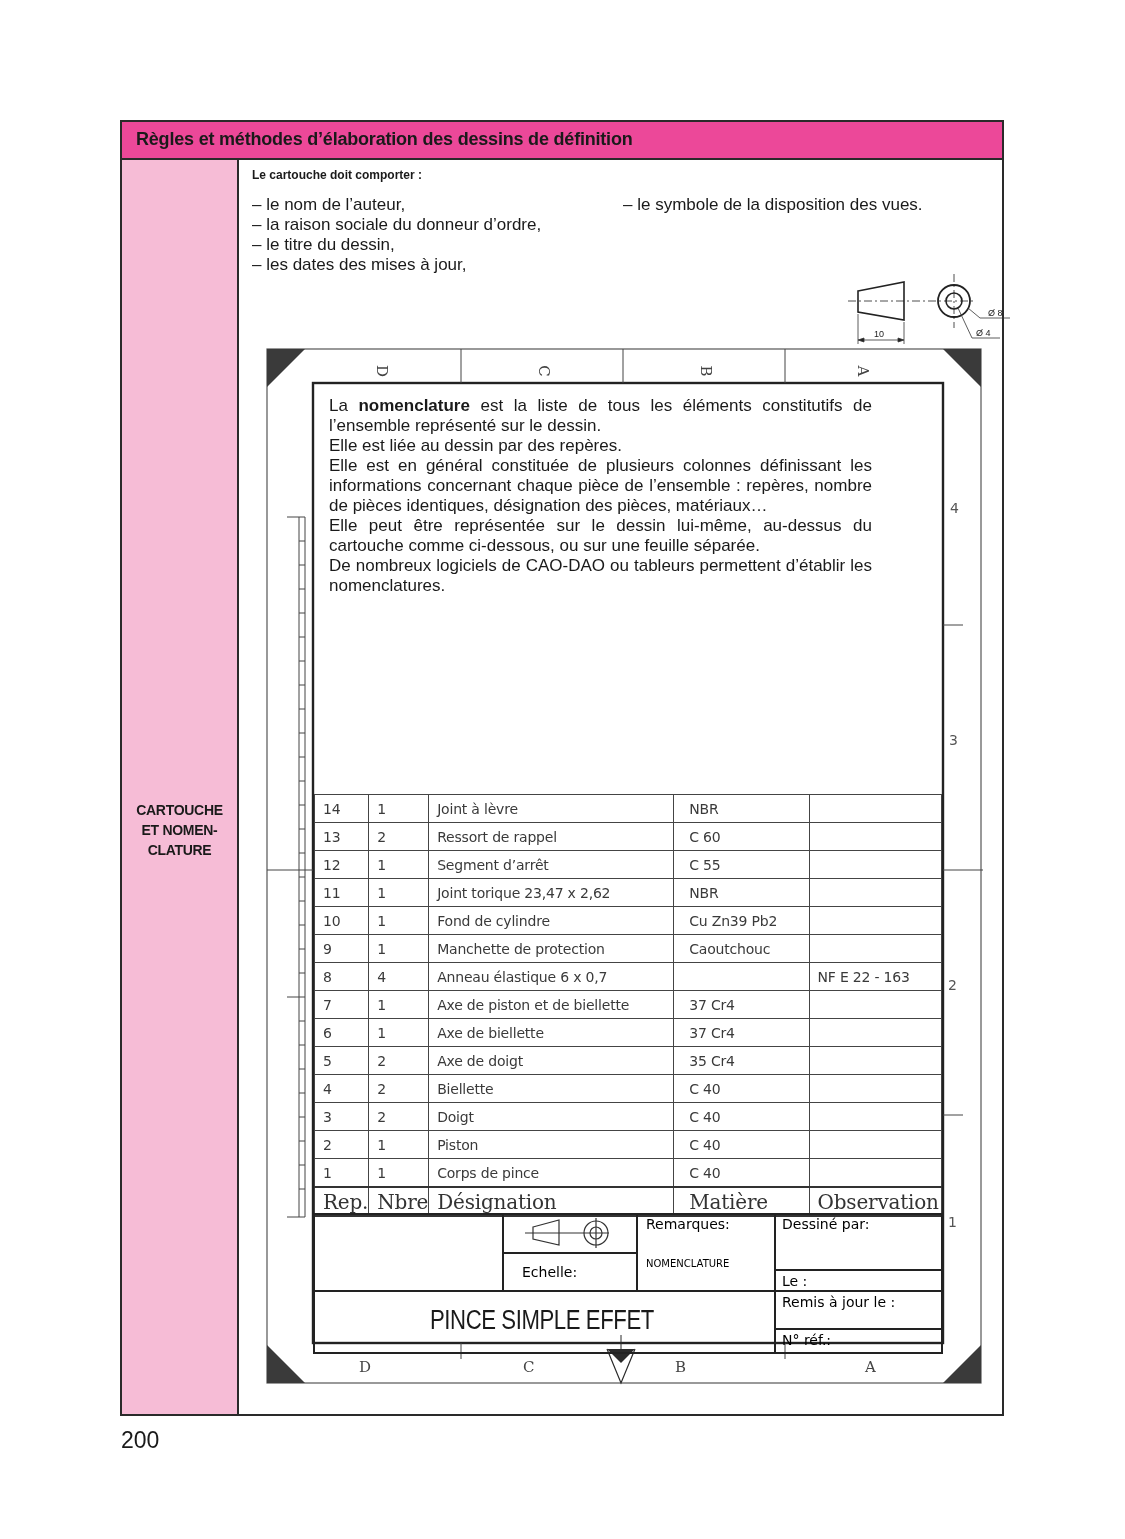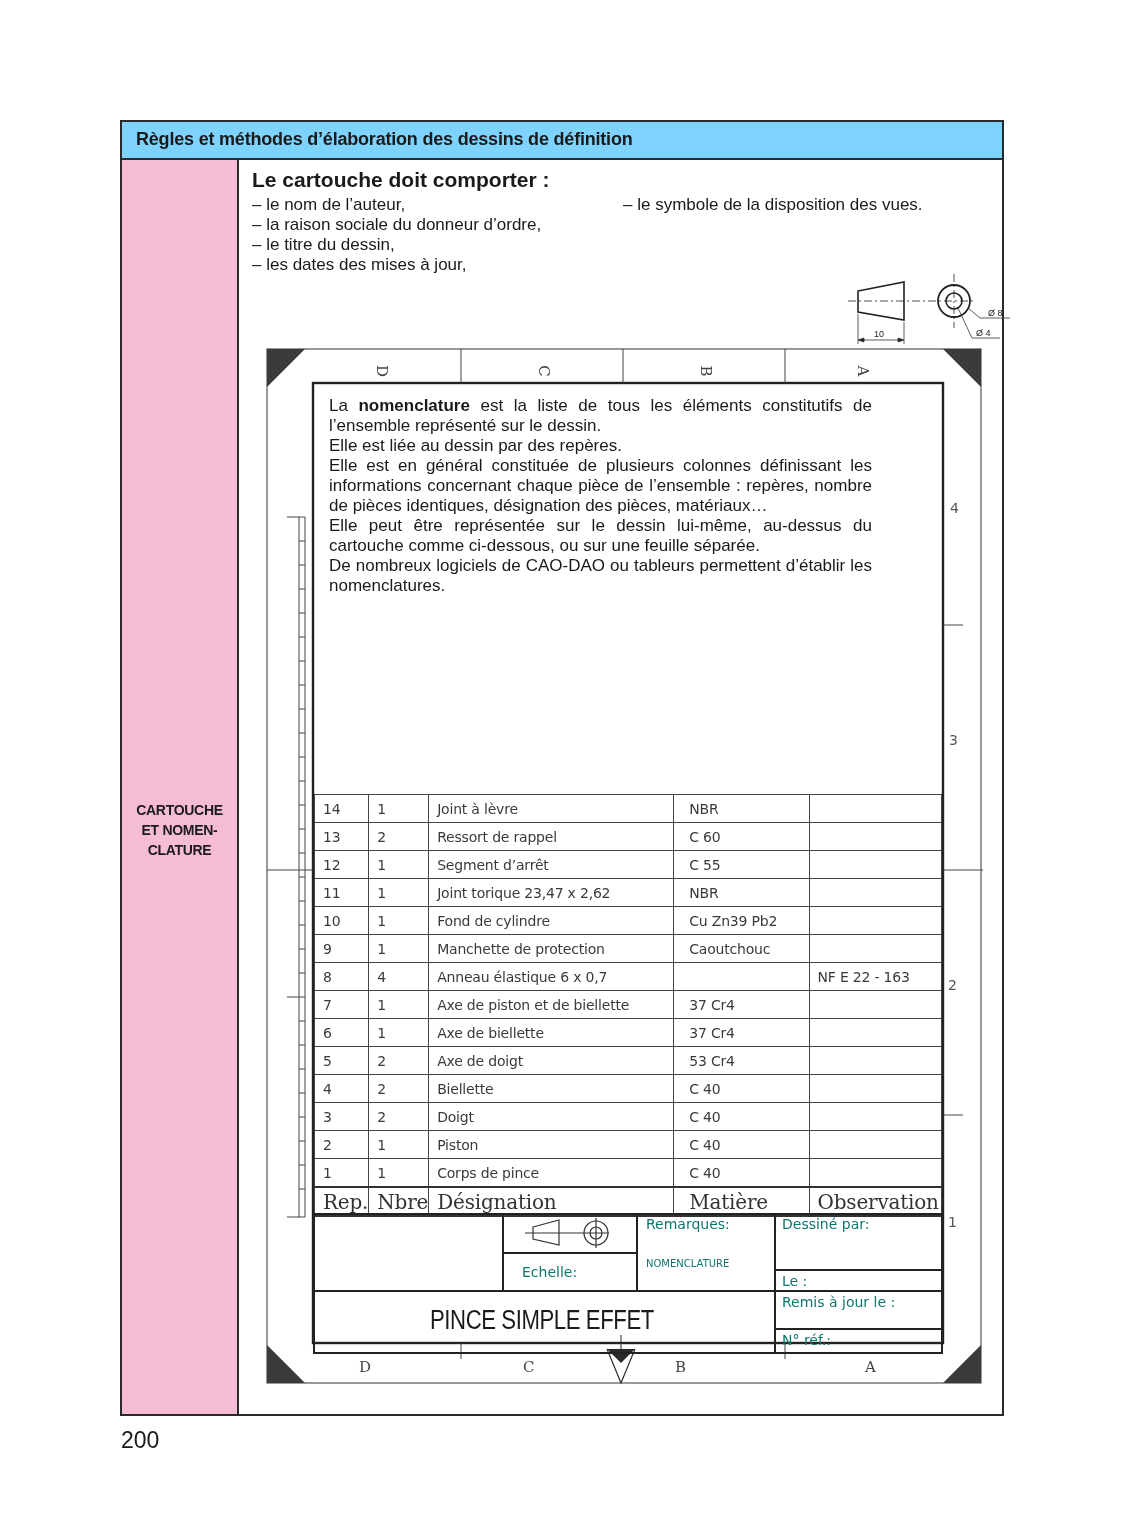--- a/index.html
+++ b/index.html
@@ -2,31 +2,31 @@
 <html><head>
 <meta charset="utf-8">
 <style>
   html, body { margin: 0; padding: 0; background: #ffffff; }
   body { width: 1125px; height: 1539px; position: relative; overflow: hidden;
          font-family: "Liberation Sans", sans-serif; color: #1a1a1a; }
 
   .page-frame { position: absolute; left: 120px; top: 120px; width: 884px; height: 1296px;
                 border: 2px solid #2a2a2a; box-sizing: border-box; background: #ffffff; }
   .header-band { position: absolute; left: 0; top: 0; right: 0; height: 38px;
-                 background: #7dd3fc; border-bottom: 2px solid #2a2a2a; box-sizing: border-box; }
+                 background: #ec4899; border-bottom: 2px solid #2a2a2a; box-sizing: border-box; }
   .header-title { position: absolute; left: 14px; top: 7px; font-size: 18px; font-weight: bold;
                   color: #1a1a1a; letter-spacing: -0.2px; }
   .side-band { position: absolute; left: 0; top: 38px; width: 117px; bottom: 0;
                background: #f6bcd6; border-right: 2px solid #2a2a2a; box-sizing: border-box; }
   .side-label { position: absolute; left: 0; width: 115px; top: 640px; text-align: center;
                 font-size: 14px; font-weight: bold; line-height: 20px; color: #1a1a1a;
                 letter-spacing: -0.3px; }
 
   .cartouche-intro { position: absolute; left: 130px; top: 46px; width: 740px; font-size: 17px; }
-  .intro-heading { font-weight: bold; font-size: 21px; margin-bottom: 6px; }
+  .intro-heading { font-weight: bold; font-size: 12px; margin-bottom: 6px; }
   .intro-list { position: absolute; top: 27px; left: 0; width: 380px; line-height: 20px; font-size: 17px; }
   .intro-list div { white-space: nowrap; }
   .intro-right { position: absolute; left: 371px; top: 27px; white-space: nowrap; font-size: 17px; line-height: 20px; }
   .symbol-svg { position: absolute; left: 596px; top: 104px; }
 
   .page-number { position: absolute; left: 121px; top: 1427px; font-size: 23px; color: #1a1a1a; }
 
   
   .sheet { position: absolute; left: 265px; top: 347px; width: 718px; height: 1039px; }
   .sheet svg { position: absolute; left: 0; top: 0; }
@@ -36,21 +36,21 @@
   .nomen-text p { margin: 0; }
   .bom { position: absolute; left: 314px; top: 794px; width: 628px; border-collapse: collapse; }
   .bom td { border: 1px solid #444; height: 27px; padding: 0 0 0 8px; font-size: 14px;
             font-family: "DejaVu Sans", sans-serif; color: #3a3a3a; white-space: nowrap;
             letter-spacing: -0.2px; transform-origin: left; }
   .bom td.c-rep { width: 43px; } .bom td.c-nbre { width: 36px; }
   .bom td.c-des { width: 247px; } .bom td.c-mat { width: 127px; padding-left: 15px; } .bom td.c-obs { width: 124px; }
   .bom tr.head td { font-family: "DejaVu Serif", serif; font-size: 20px; border-top: 2px solid #333;
                     border-bottom: 2px solid #333; color: #333; }
 
-  .tb-cell { position: absolute; font-family: "DejaVu Sans", sans-serif; color: #0f766e; font-size: 14px; white-space: nowrap; }
+  .tb-cell { position: absolute; font-family: "DejaVu Sans", sans-serif; color: #000000; font-size: 14px; white-space: nowrap; }
   .tb-title { position: absolute; left: 430px; top: 1305px; font-size: 27px; font-family: "Liberation Sans", sans-serif;
               color: #1a1a1a; letter-spacing: -0.5px; transform: scaleX(0.82); transform-origin: left; white-space: nowrap; }
   .zone-letter { position: absolute; font-family: "DejaVu Serif", serif; color: #444; font-size: 15px; }
   .zone-num { position: absolute; font-family: "DejaVu Sans", sans-serif; color: #555; font-size: 14px; }
 </style>
 </head>
 <body>
 
 <div class="page-frame">
   <div class="header-band">
@@ -254,21 +254,21 @@
         <td class="c-rep">6</td>
         <td class="c-nbre">1</td>
         <td class="c-des">Axe de biellette</td>
         <td class="c-mat">37 Cr4</td>
         <td class="c-obs"></td>
       </tr>
       <tr>
         <td class="c-rep">5</td>
         <td class="c-nbre">2</td>
         <td class="c-des">Axe de doigt</td>
-        <td class="c-mat">53 Cr4</td>
+        <td class="c-mat">35 Cr4</td>
         <td class="c-obs"></td>
       </tr>
       <tr>
         <td class="c-rep">4</td>
         <td class="c-nbre">2</td>
         <td class="c-des">Biellette</td>
         <td class="c-mat">C 40</td>
         <td class="c-obs"></td>
       </tr>
       <tr>

